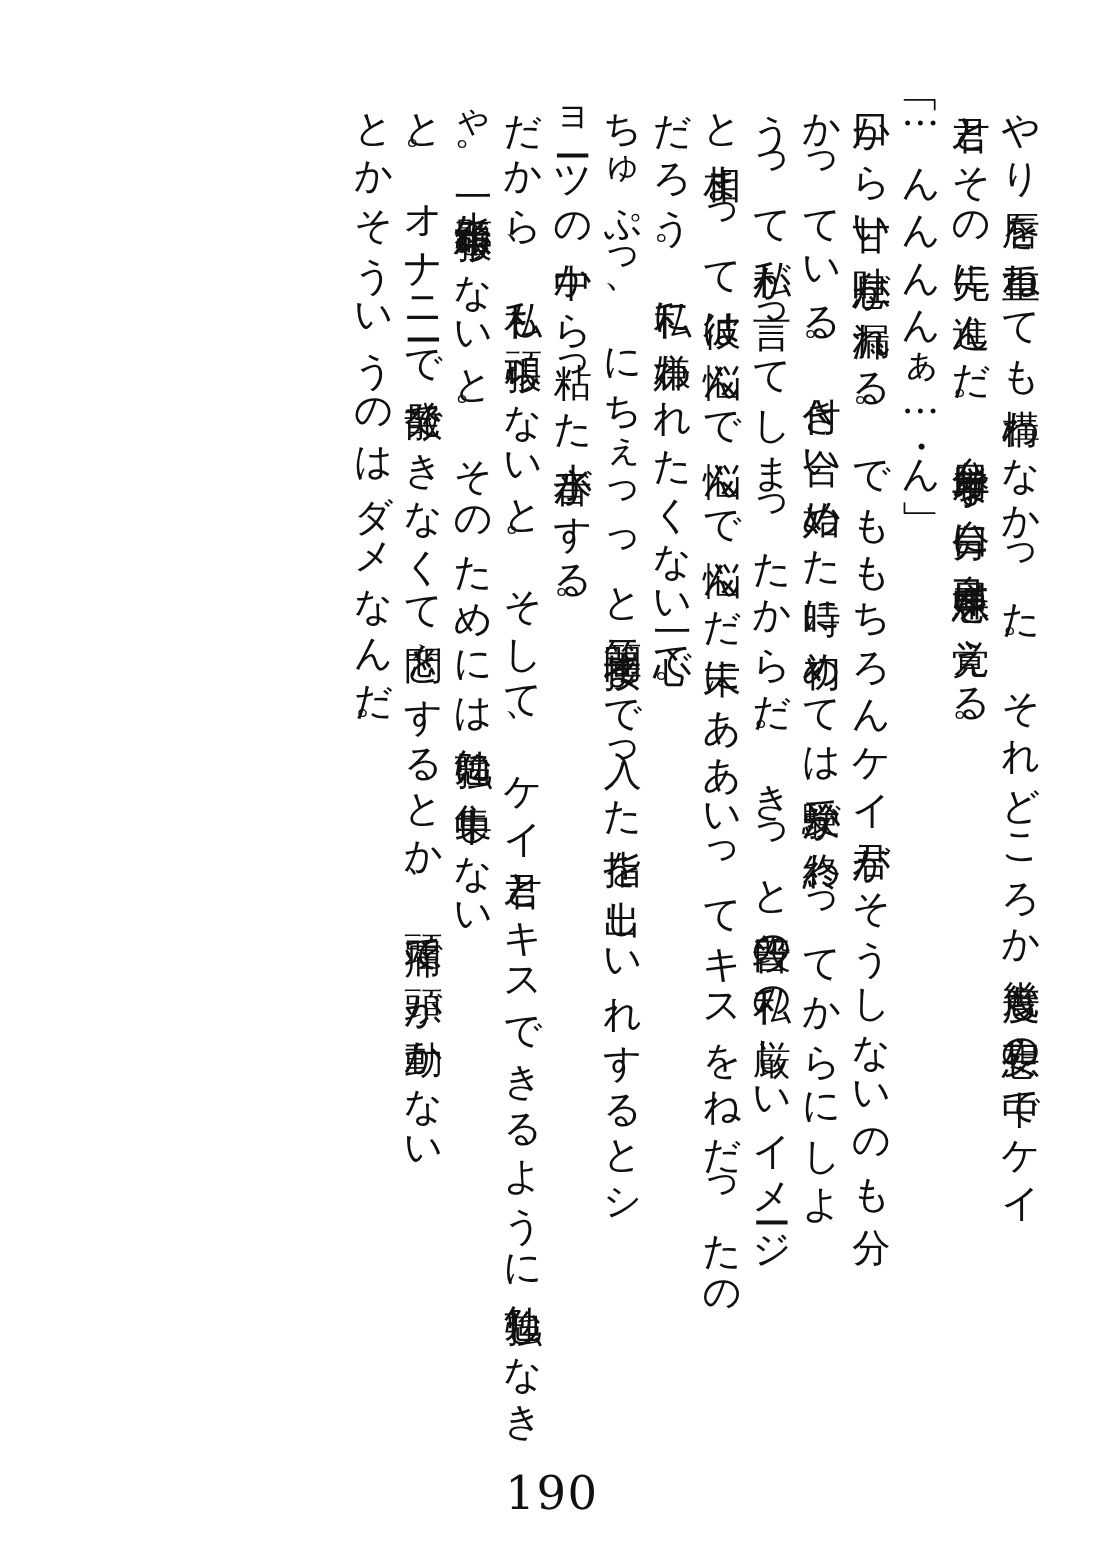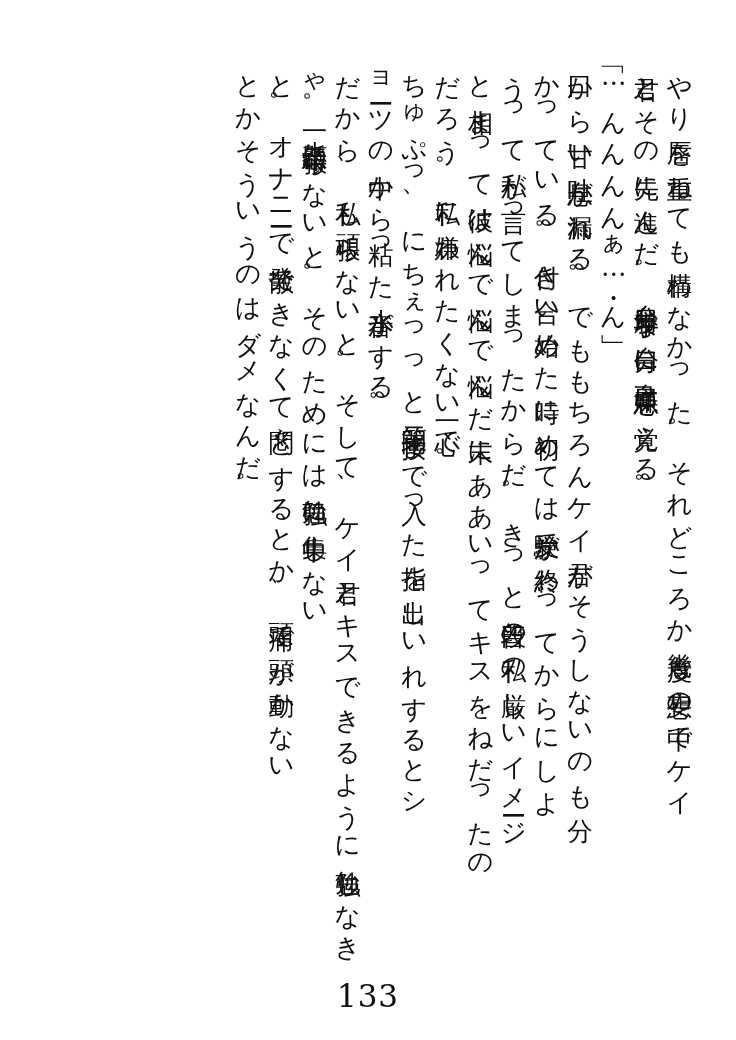--- a/index.html
+++ b/index.html
@@ -85,15 +85,15 @@
     <div class="text-line">と相まって彼は悩んで悩んで悩んだ末にああいってキスをねだったの</div>
     <div class="text-line">だろう。私に嫌われたくない一心で。</div>
     <div class="text-line">ちゅぷっ、にちぇっっと第二間接まで入った指を出しいれするとシ</div>
     <div class="text-line">ョーツの中から粘った水音がする。</div>
     <div class="text-line">だから、私も頑張らないと。そして、ケイ君とキスできるように勉強しなき</div>
     <div class="text-line">ゃ。一生懸命頑張らないと。そのためには勉強に集中しない</div>
     <div class="text-line">と。オナニーで発散できなくて悶々とするとか、頭痛で頭が動かない</div>
     <div class="text-line">とかそういうのはダメなんだ。</div>
   </div>
 
-  <div id="page-number">133</div>
+  <div id="page-number">190</div>
 
 </div>
 
 </body></html>

